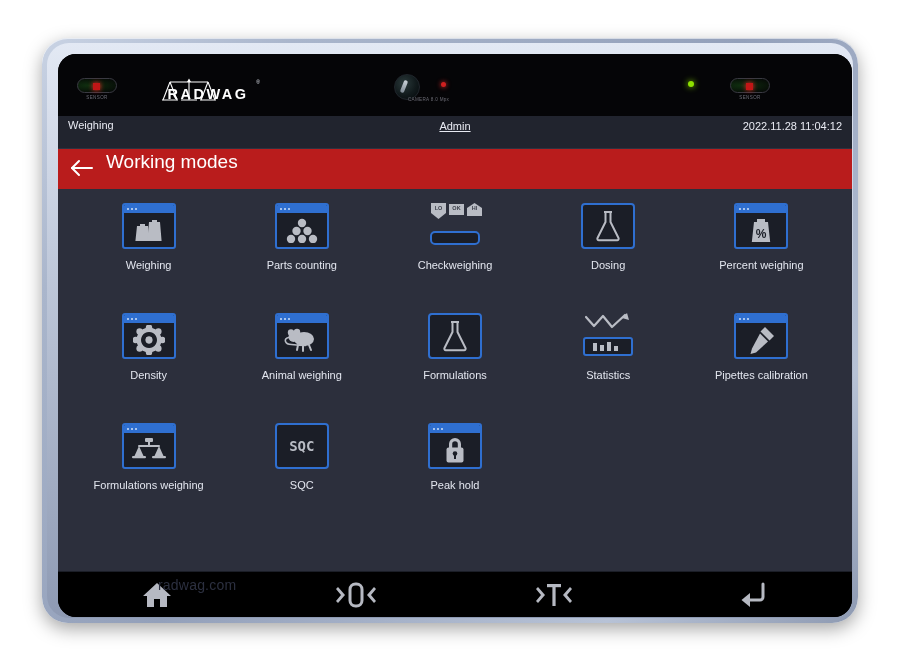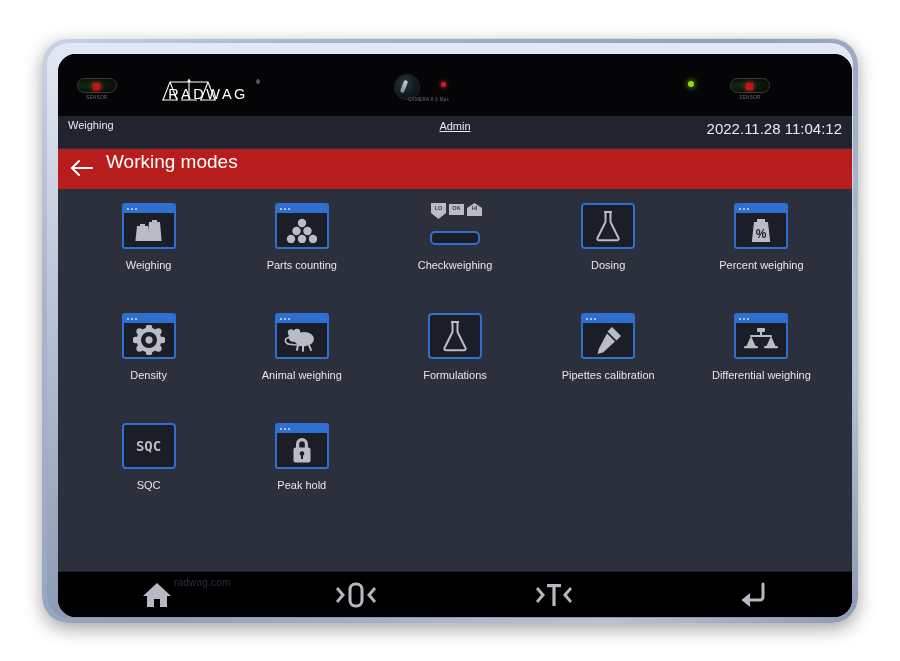--- a/index.html
+++ b/index.html
@@ -82,21 +82,21 @@
 
   
   #logo {
     position: absolute; left: 90px; top: 20px;
     width: 120px; height: 32px;
   }
   #logo-text {
     position: absolute; left: 0; top: 12px;
     width: 120px; text-align: center;
     font-family: "Liberation Sans", sans-serif;
-    font-weight: normal;
+    font-weight: bold;
     font-size: 14.5px;
     letter-spacing: 2.5px;
     color: #ffffff;
   }
   #logo-reg {
     position: absolute; right: 8px; top: 5px;
     font-size: 5px; color: #dfe4ee;
   }
 
   
@@ -147,21 +147,21 @@
     position: absolute; left: 10px; top: 17px;
     font-size: 10.5px; color: #8d92a4; margin-top: 28px;
   }
   #status-user {
     position: absolute; left: 0; top: 4px; width: 100%;
     text-align: center;
     font-size: 11px; color: #e8eaf2; text-decoration: underline;
   }
   #status-datetime {
     position: absolute; right: 10px; top: 4px;
-    font-size: 15px; color: #e8eaf2;
+    font-size: 11px; color: #e8eaf2;
   }
 
   
   #titlebar {
     position: relative;
     height: 40px;
     background: #b91c1c;
   }
   #back-arrow {
     position: absolute; left: 11px; top: 8px;
@@ -279,22 +279,22 @@
   }
   .nav-btn {
     flex: 1;
     display: flex; align-items: center; justify-content: center;
     height: 100%;
     cursor: pointer;
   }
   .nav-glyph { fill: #b6b9c2; }
   #brand {
     position: absolute;
-    left: 92px; top: 534px;
-    font-size: 10px;
+    left: 76px; top: 534px;
+    font-size: 14px;
     color: #2c3040;
     letter-spacing: .2px;
     padding-left: 35px;
   }
 </style>
 </head>
 <body>
 
 <div id="device">
   <div id="device-inner">
@@ -540,20 +540,41 @@
                 <svg width="30" height="34" viewBox="0 0 30 34">
                   <g class="stroke" stroke-width="2" stroke-linejoin="round">
                     <path d="M11 3 h8 M12.5 3 v10 L4.5 29 a1.5 1.5 0 0 0 1.3 2.2 h18.4 a1.5 1.5 0 0 0 1.3 -2.2 L17.5 13 V3"></path>
                   </g>
                 </svg>
               </div>
             </div>
             <div class="mode-label">Formulations</div>
           </div>
 
+          <div class="mode">
+            <div class="ico">
+              <svg width="54" height="22" viewBox="0 0 54 22" style="position:absolute;left:0;top:-2px">
+                <g class="stroke" stroke-width="2.2" stroke-linecap="round" stroke-linejoin="round">
+                  <polyline points="5,6 13,15 22,5 31,16 44,4"></polyline>
+                </g>
+                <path class="glyph" d="M46 2 l2 7 l-7 -2 Z"></path>
+              </svg>
+              <div class="st-box">
+                <svg width="46" height="15" viewBox="0 0 46 15" style="position:absolute;left:0;top:0">
+                  <g class="glyph">
+                    <rect x="8" y="4" width="4" height="8"></rect>
+                    <rect x="15" y="6" width="4" height="6"></rect>
+                    <rect x="22" y="3" width="4" height="9"></rect>
+                    <rect x="29" y="7" width="4" height="5"></rect>
+                  </g>
+                </svg>
+              </div>
+            </div>
+            <div class="mode-label">Statistics</div>
+          </div>
 
           <div class="mode">
             <div class="ico">
               <div class="win">
                   <div class="win-bar">
                     <div class="win-dots">
                       <i></i>
                       <i></i>
                       <i></i>
                     </div>
@@ -590,21 +611,21 @@
                       <path d="M17 9 L7 9 L2 20 h10 Z" opacity="0"></path>
                       <path d="M7 9 L2.5 19 h9 Z"></path>
                       <path d="M27 9 L22.5 19 h9 Z"></path>
                       <rect x="0" y="19" width="14" height="2.3" rx="1.1"></rect>
                       <rect x="20" y="19" width="14" height="2.3" rx="1.1"></rect>
                     </g>
                   </svg>
                 </div>
               </div>
             </div>
-            <div class="mode-label">Differential weighing</div>
+            <div class="mode-label">Formulations weighing</div>
           </div>
 
           <div class="mode">
             <div class="ico">
               <div class="frame">
                 <span class="sqc-text">SQC</span>
               </div>
             </div>
             <div class="mode-label">SQC</div>
           </div>

